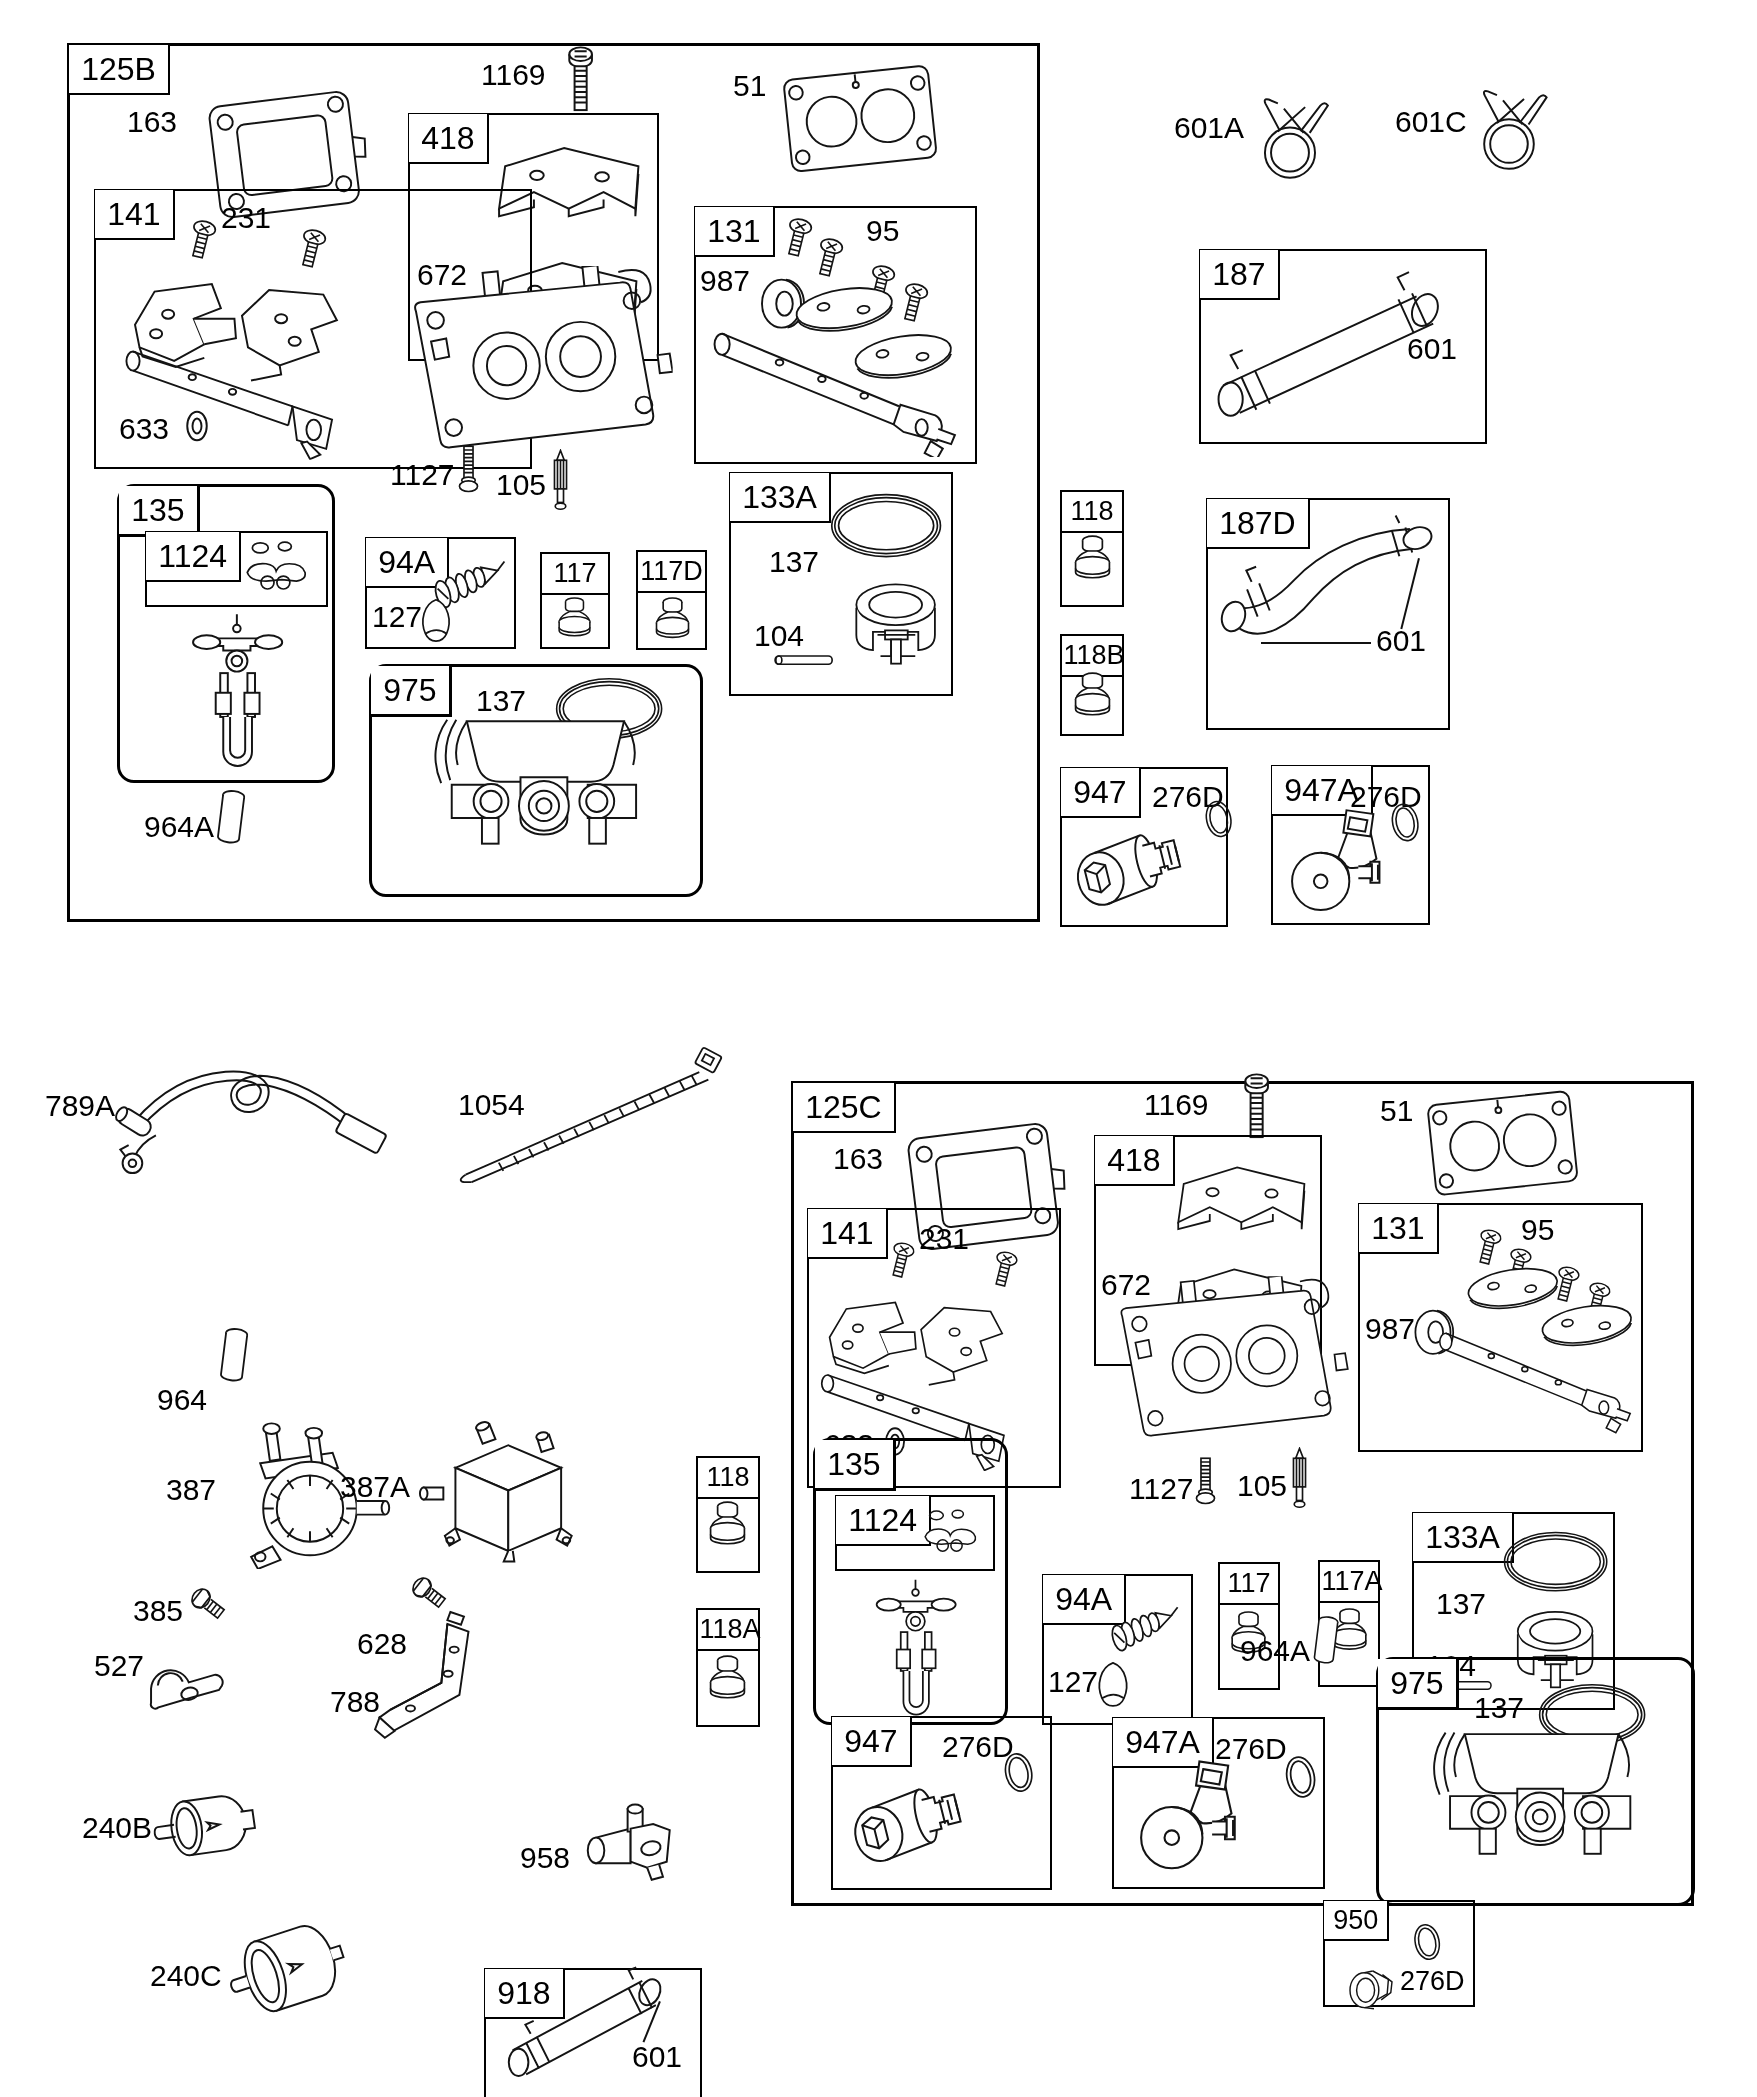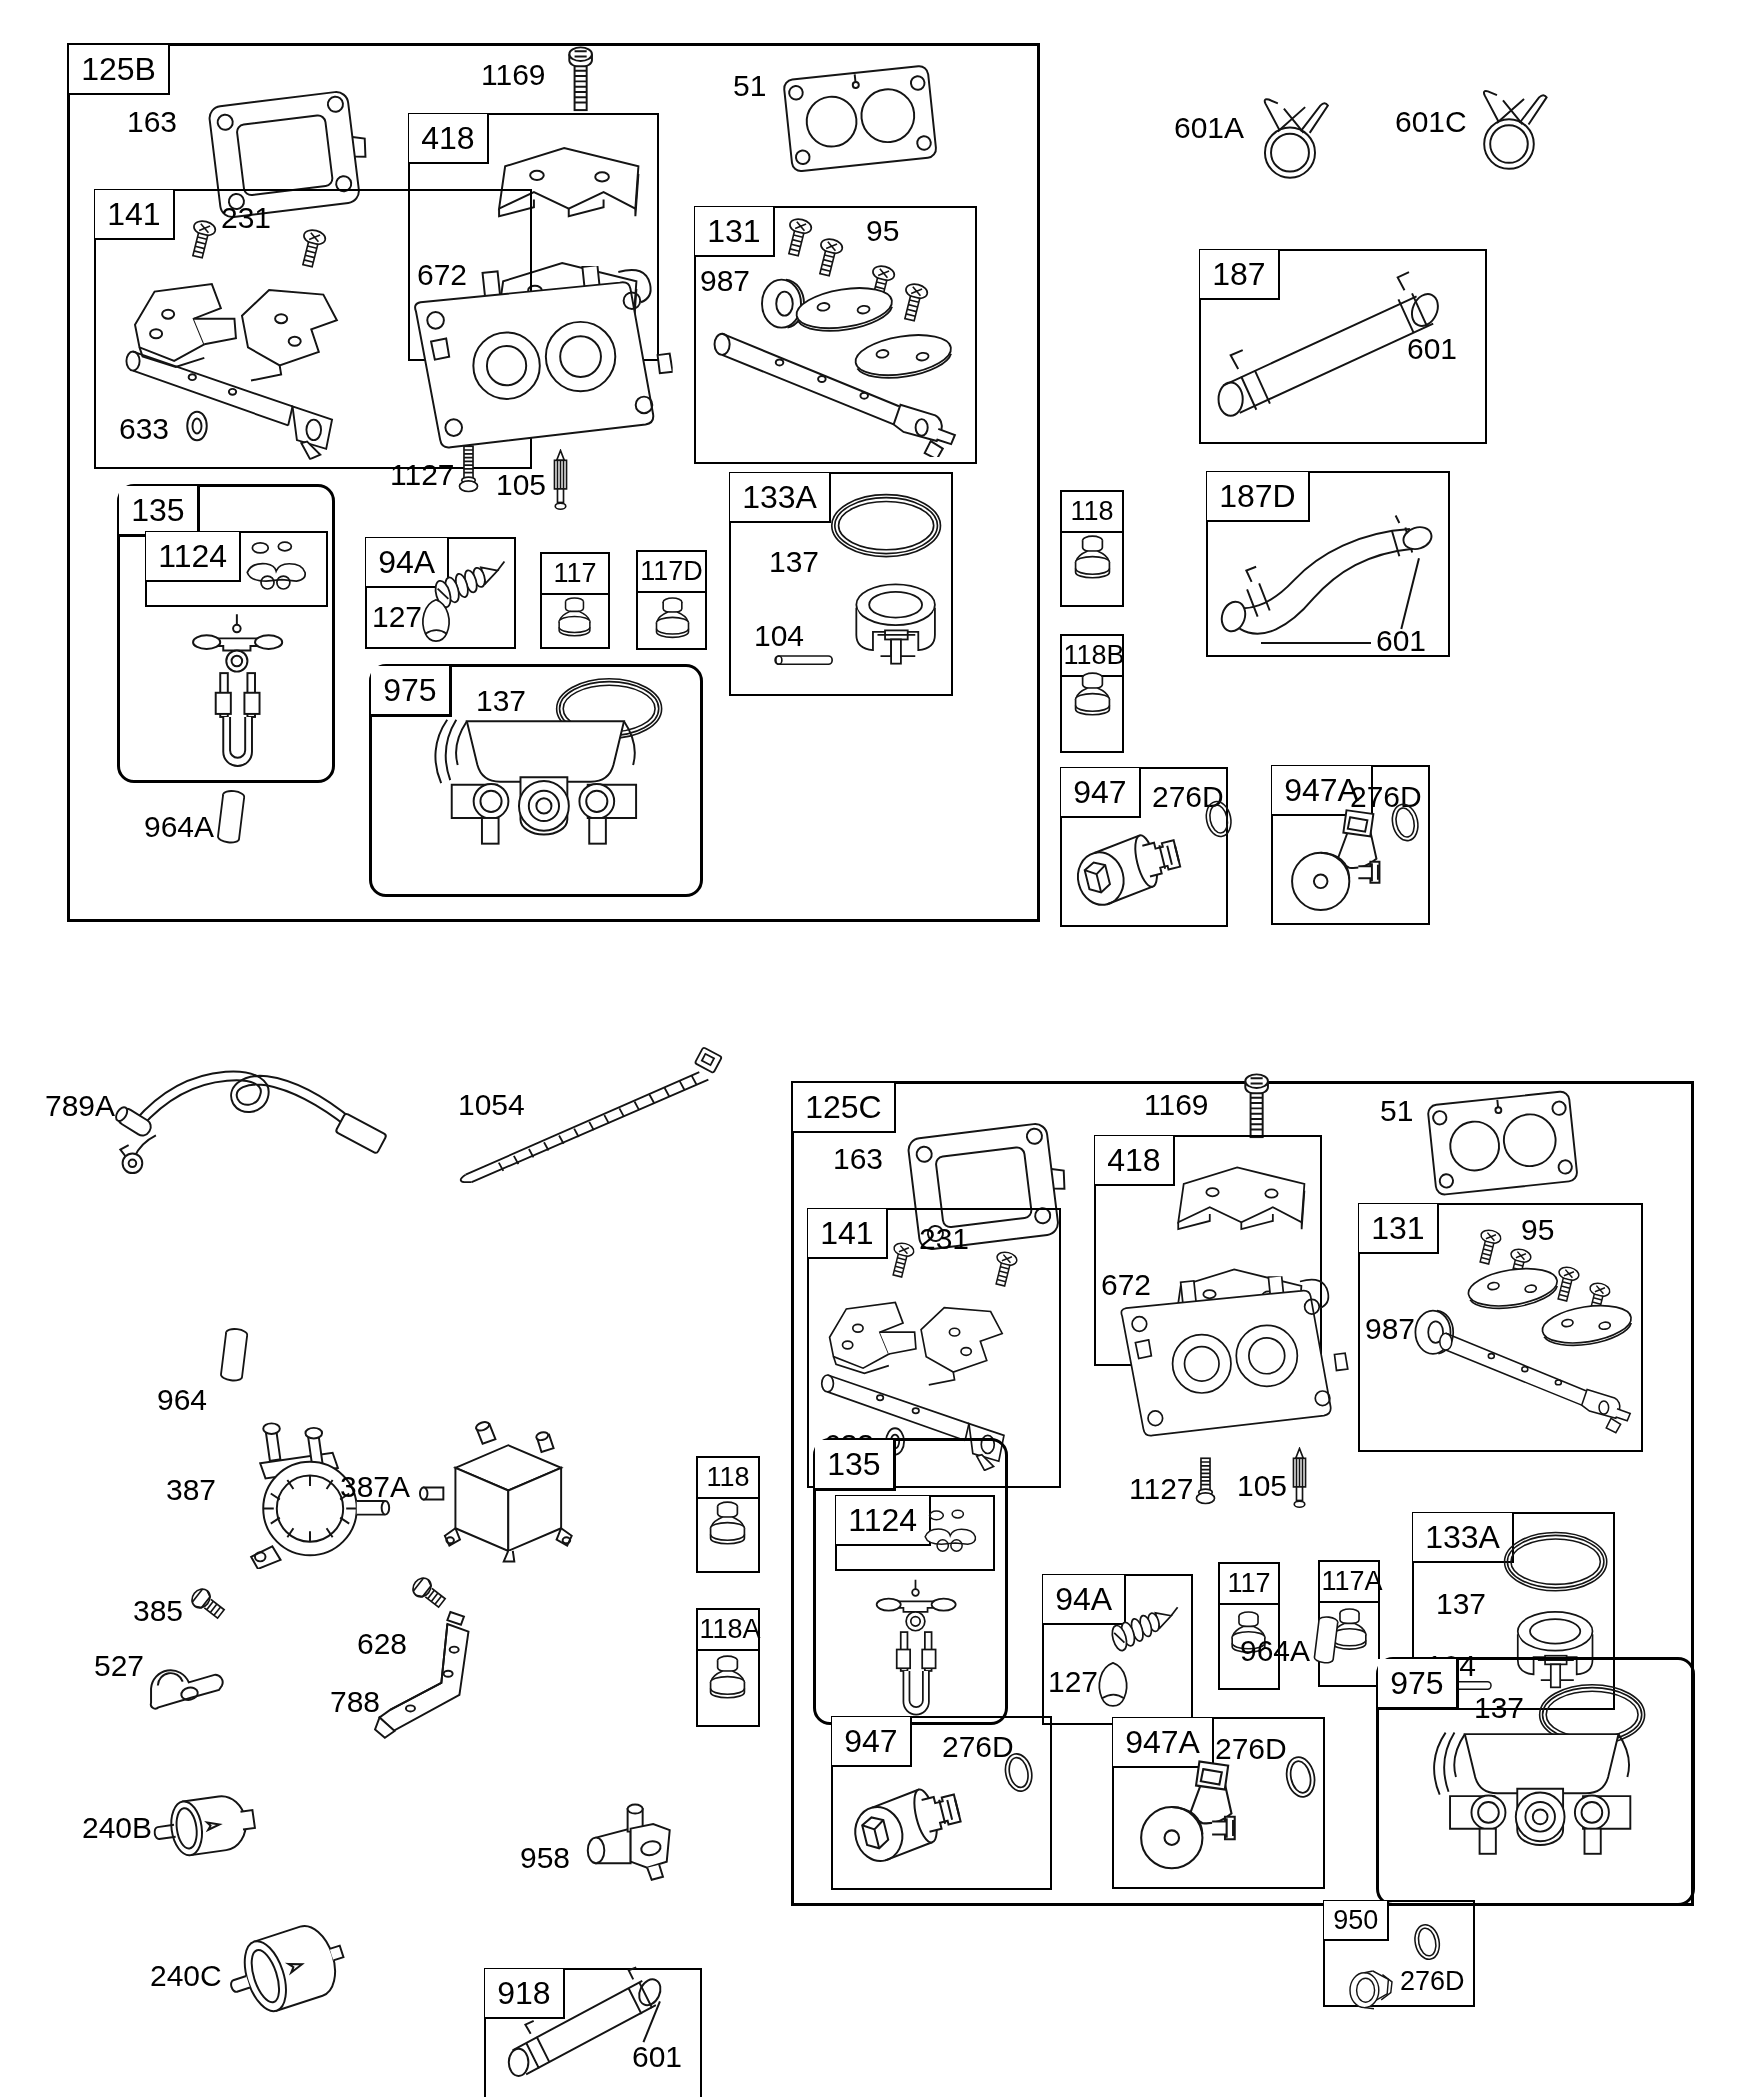--- a/index.html
+++ b/index.html
@@ -589,28 +589,28 @@
     <use href="#sHose187" stroke="#141414" fill="none" stroke-width="2.6"></use>
   </svg>
 <div class="lbl" style="left:1407px;top:334px">601</div>
 
 <div class="pbox" style="left:1060px;top:490px;width:64px;height:117px">
   <div class="vchip">118</div>
 </div>
 <svg class="part" style="left:1072px;top:534px" width="41" height="53" viewBox="0 0 54 70">
     <use href="#sPlug117" stroke="#141414" fill="none" stroke-width="2.4"></use>
   </svg>
-<div class="pbox" style="left:1060px;top:634px;width:64px;height:119px">
+<div class="pbox" style="left:1060px;top:634px;width:64px;height:102px">
   <div class="vchip">118B</div>
 </div>
 <svg class="part" style="left:1072px;top:671px" width="41" height="53" viewBox="0 0 54 70">
     <use href="#sPlug117" stroke="#141414" fill="none" stroke-width="2.4"></use>
   </svg>
 
-<div class="pbox" style="left:1206px;top:471px;width:244px;height:186px">
+<div class="pbox" style="left:1206px;top:498px;width:244px;height:232px">
   <div class="chip">187D</div>
 </div>
 <svg class="part" style="left:1215px;top:514px" width="227" height="147" viewBox="0 0 300 195">
     <use href="#sHose187D" stroke="#141414" fill="none" stroke-width="2.6"></use>
   </svg>
 <div class="leader h" style="left:1261px;top:642px;width:110px"></div>
 <div class="leader" style="left:1418px;top:558px;height:73px;transform:rotate(14deg)"></div>
 <div class="lbl" style="left:1376px;top:626px">601</div>
 
 <div class="pbox" style="left:1060px;top:767px;width:168px;height:160px">

